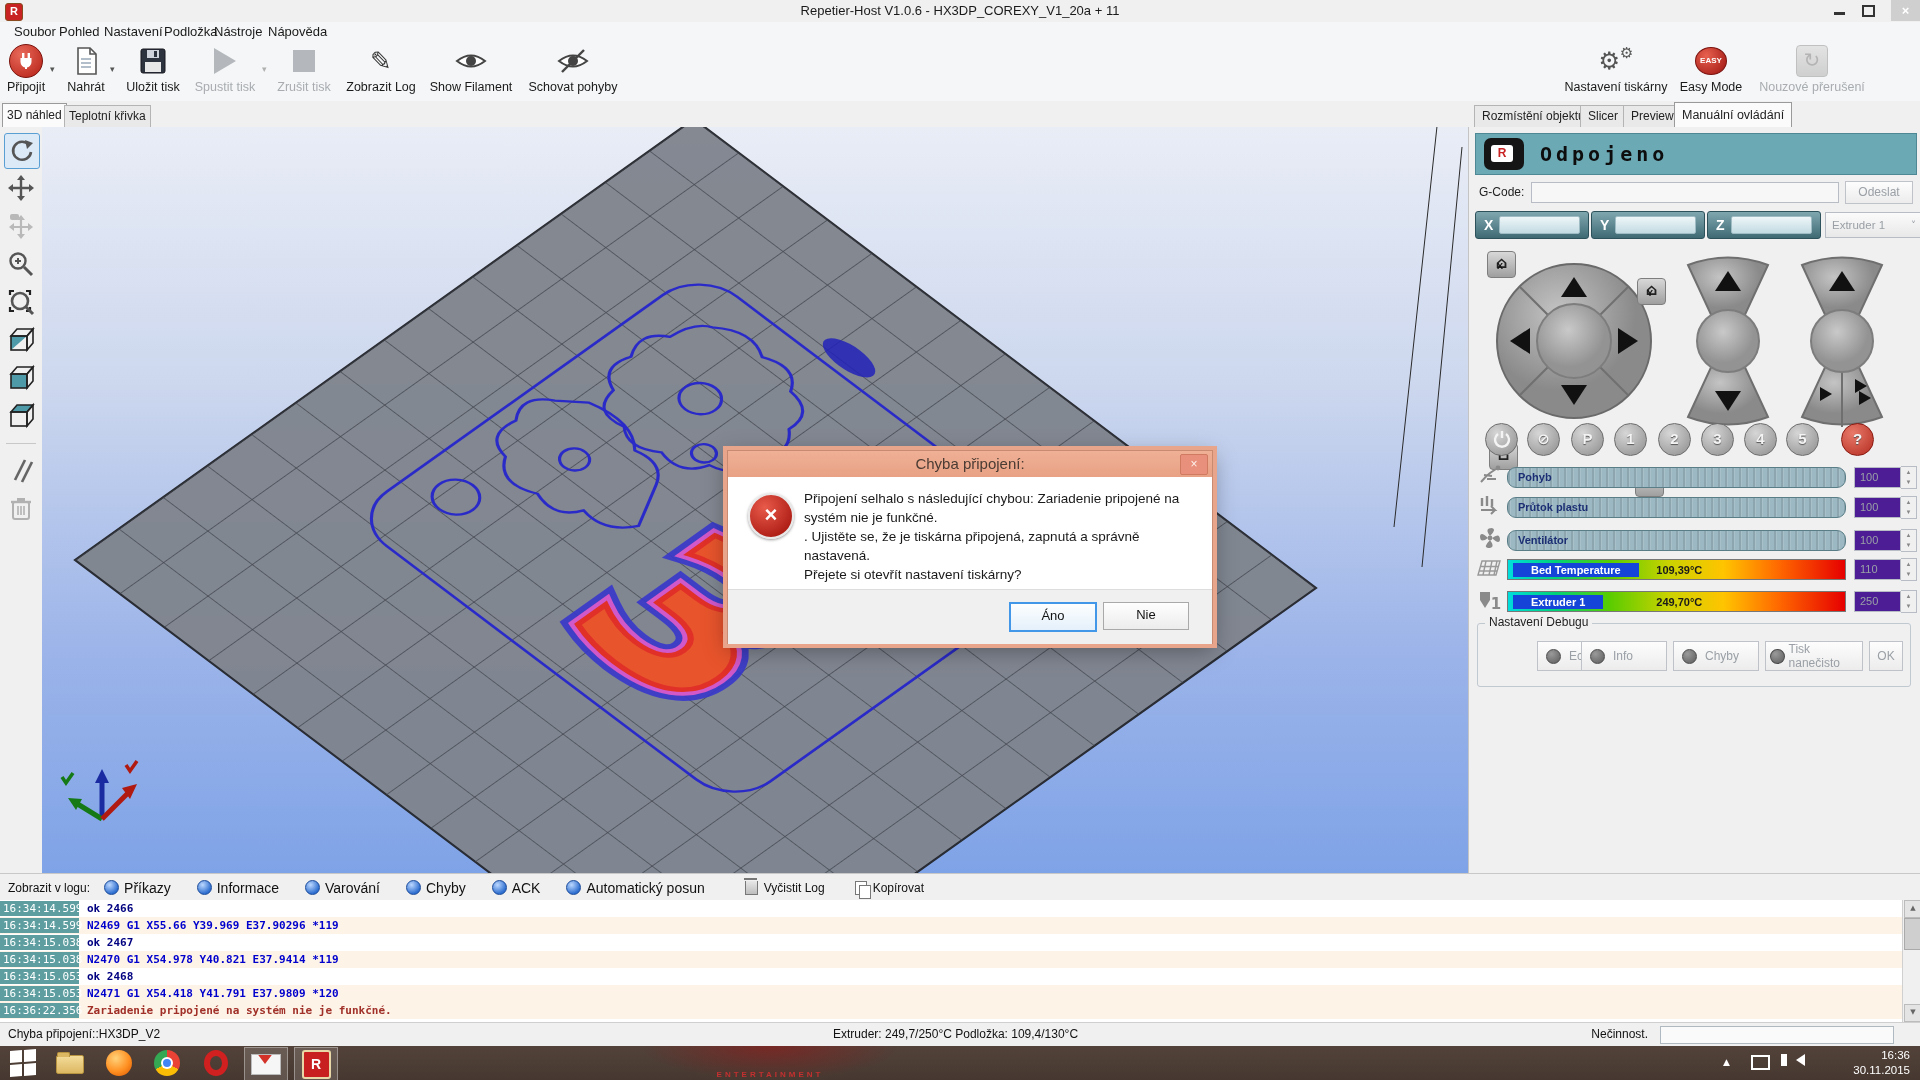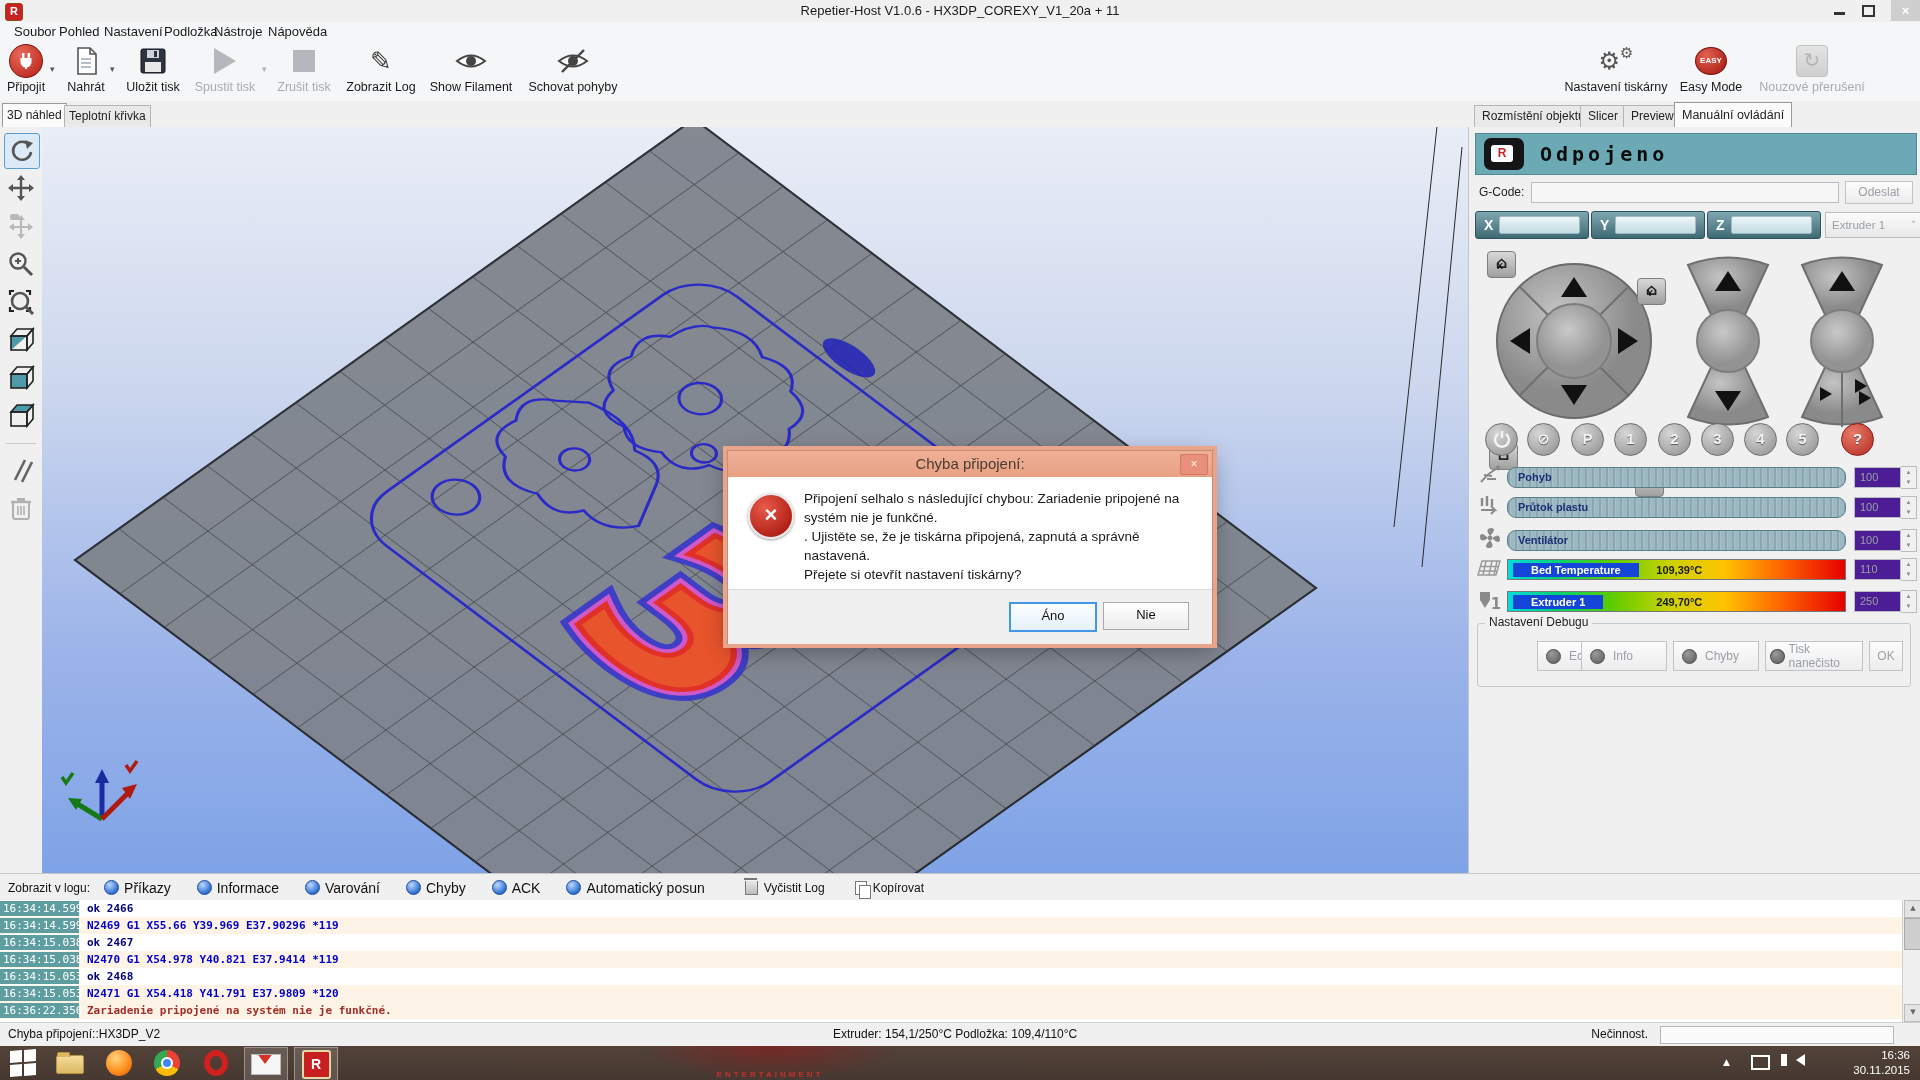--- a/index.html
+++ b/index.html
@@ -669,21 +669,21 @@
       </div>
   </div>
   <div id="log-scroll" class="abs">
     <div class="sbtn abs" style="top:0;">▲</div>
     <div id="sthumb" class="abs"></div>
     <div class="sbtn abs" style="bottom:0;">▼</div>
   </div>
 
   <div id="statusbar" class="abs">
     <span id="sb-left" class="abs">Chyba připojení::HX3DP_V2</span>
-    <span id="sb-temps" class="abs">Extruder: 154,1/250°C Podložka: 109,4/110°C</span>
+    <span id="sb-temps" class="abs">Extruder: 249,7/250°C Podložka: 109,4/130°C</span>
     <span id="sb-state" class="abs">Nečinnost.</span>
     <div id="sb-progress" class="abs"></div>
   </div>
 
   <div id="taskbar" class="abs">
     <div id="wall-art" class="abs">ENTERTAINMENT</div>
     <div class="tbi abs" style="left:10px;">
         <div id="start-logo">
           <div></div>
           <div></div>

